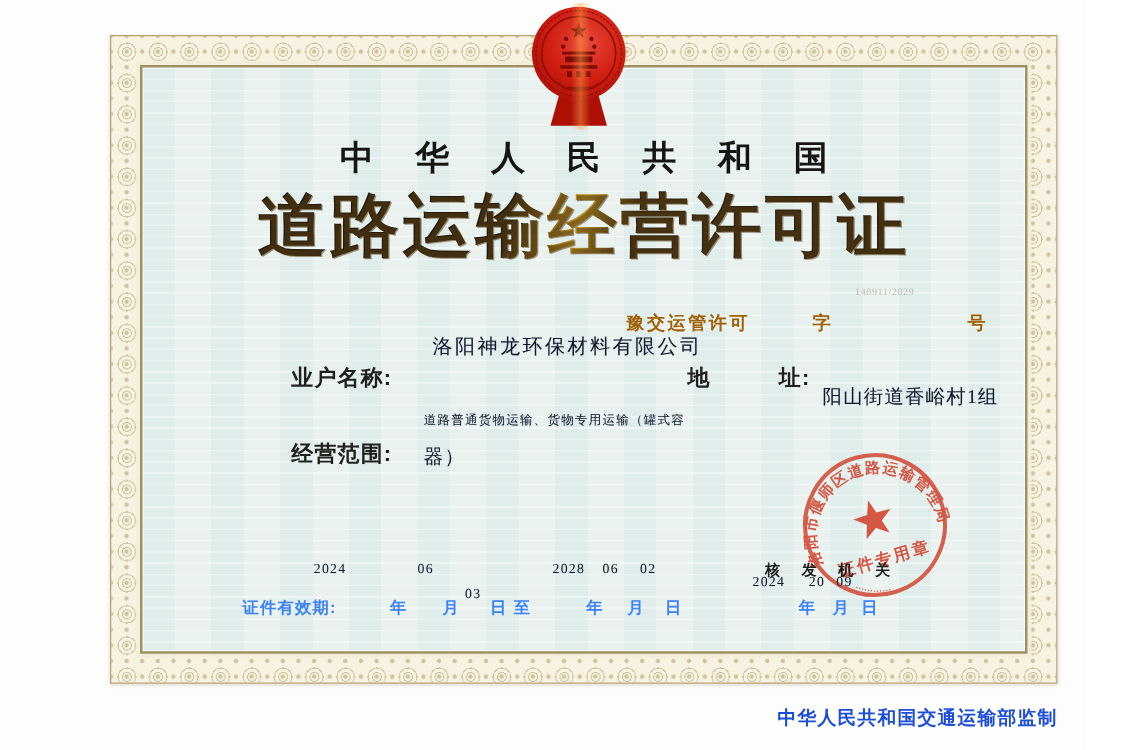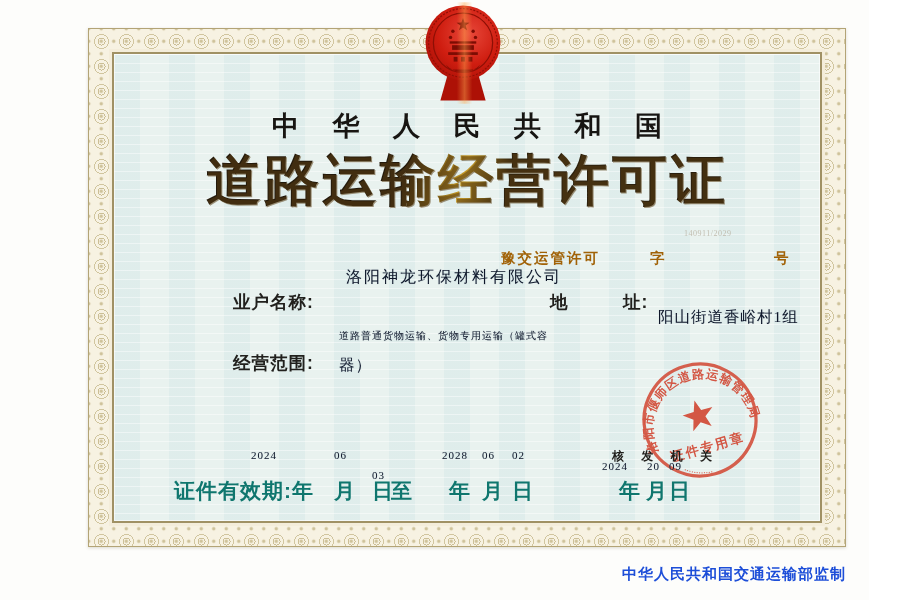--- a/index.html
+++ b/index.html
@@ -97,22 +97,23 @@
     position:absolute;left:524px;top:420px;font-size:12px;font-weight:bold;
     letter-spacing:7px;color:#1f1e1b;white-space:nowrap;z-index:2;
   }
   .faint-date{font-size:11px;letter-spacing:1px;}
   .iss-y{left:514px;top:432px;}
   .iss-m{left:559px;top:432px;}
   .iss-d{left:581px;top:432px;}
 
   
   .date-label{
-    position:absolute;top:449px;font-size:21px;font-weight:bold;color:#0f766e;
+    position:absolute;top:449px;font-size:13px;font-weight:bold;color:#3b82f6;
     white-space:nowrap;
+    margin-left:20px;
   }
   .valid-label{left:86px;letter-spacing:1px;}
   .v-y1{left:204px;} .v-m1{left:246px;} .v-d1{left:284px;} .v-zhi{left:303px;}
   .v-y2{left:361px;} .v-m2{left:394px;} .v-d2{left:424px;}
   .v-y3{left:531px;} .v-m3{left:558px;} .v-d3{left:581px;}
   .fr-y{left:163px;top:421px;} .fr-m{left:246px;top:421px;} .fr-d{left:284px;top:421px;margin-top:20px;}
   .to-y{left:354px;top:421px;} .to-m{left:394px;top:421px;} .to-d{left:424px;top:421px;}
 
   
   .footer-imprint{

